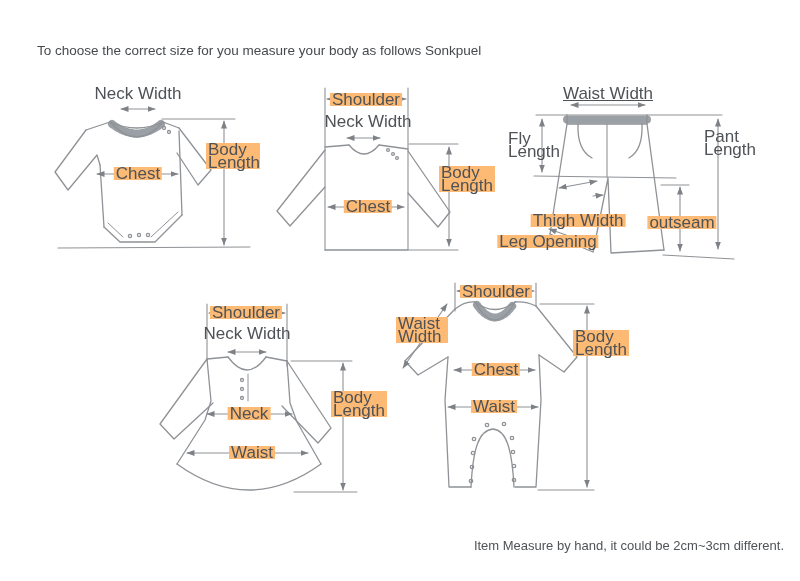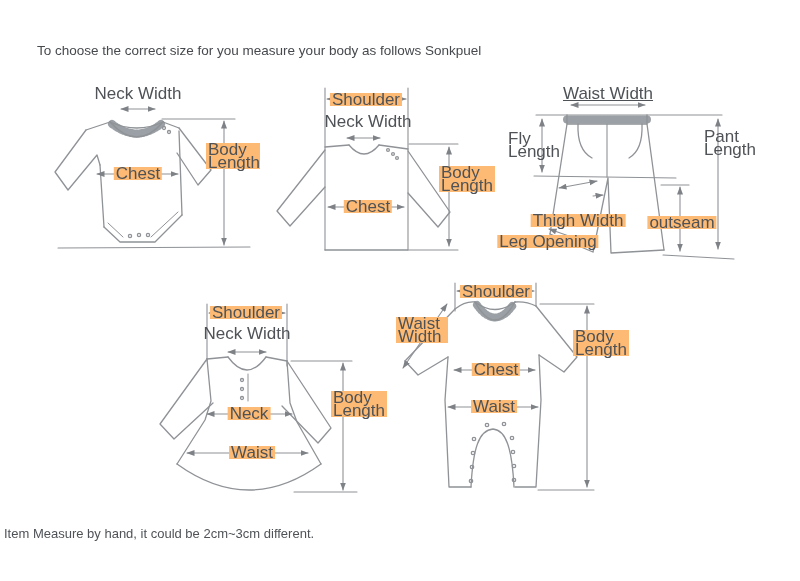--- a/index.html
+++ b/index.html
@@ -9,21 +9,21 @@
   }
   .title{
     position:absolute;left:26px;top:6px;margin:0;
     font-size:18px;font-weight:400;color:#3f4347;letter-spacing:.2px;
   }
   .subtitle{
     position:absolute;left:26px;top:32px;margin:11px;
     font-size:13.5px;color:#46494d;
   }
   .footer{
-    position:absolute;left:0;right:0;top:522px;margin:4px;text-align:left;
+    position:absolute;left:0;right:0;top:522px;margin:16px;text-align:right;
     font-size:13px;color:#4f5357;
   }
   svg.art{position:absolute;left:0;top:0;}
   .lbl{
     position:absolute;font-size:17px;line-height:13px;color:#4f5357;
     white-space:nowrap;
   }
   .ctr{transform:translateX(-50%);}
   .bg{background:#fdba74;padding:0 2px;}
   .wrap{white-space:normal;}

